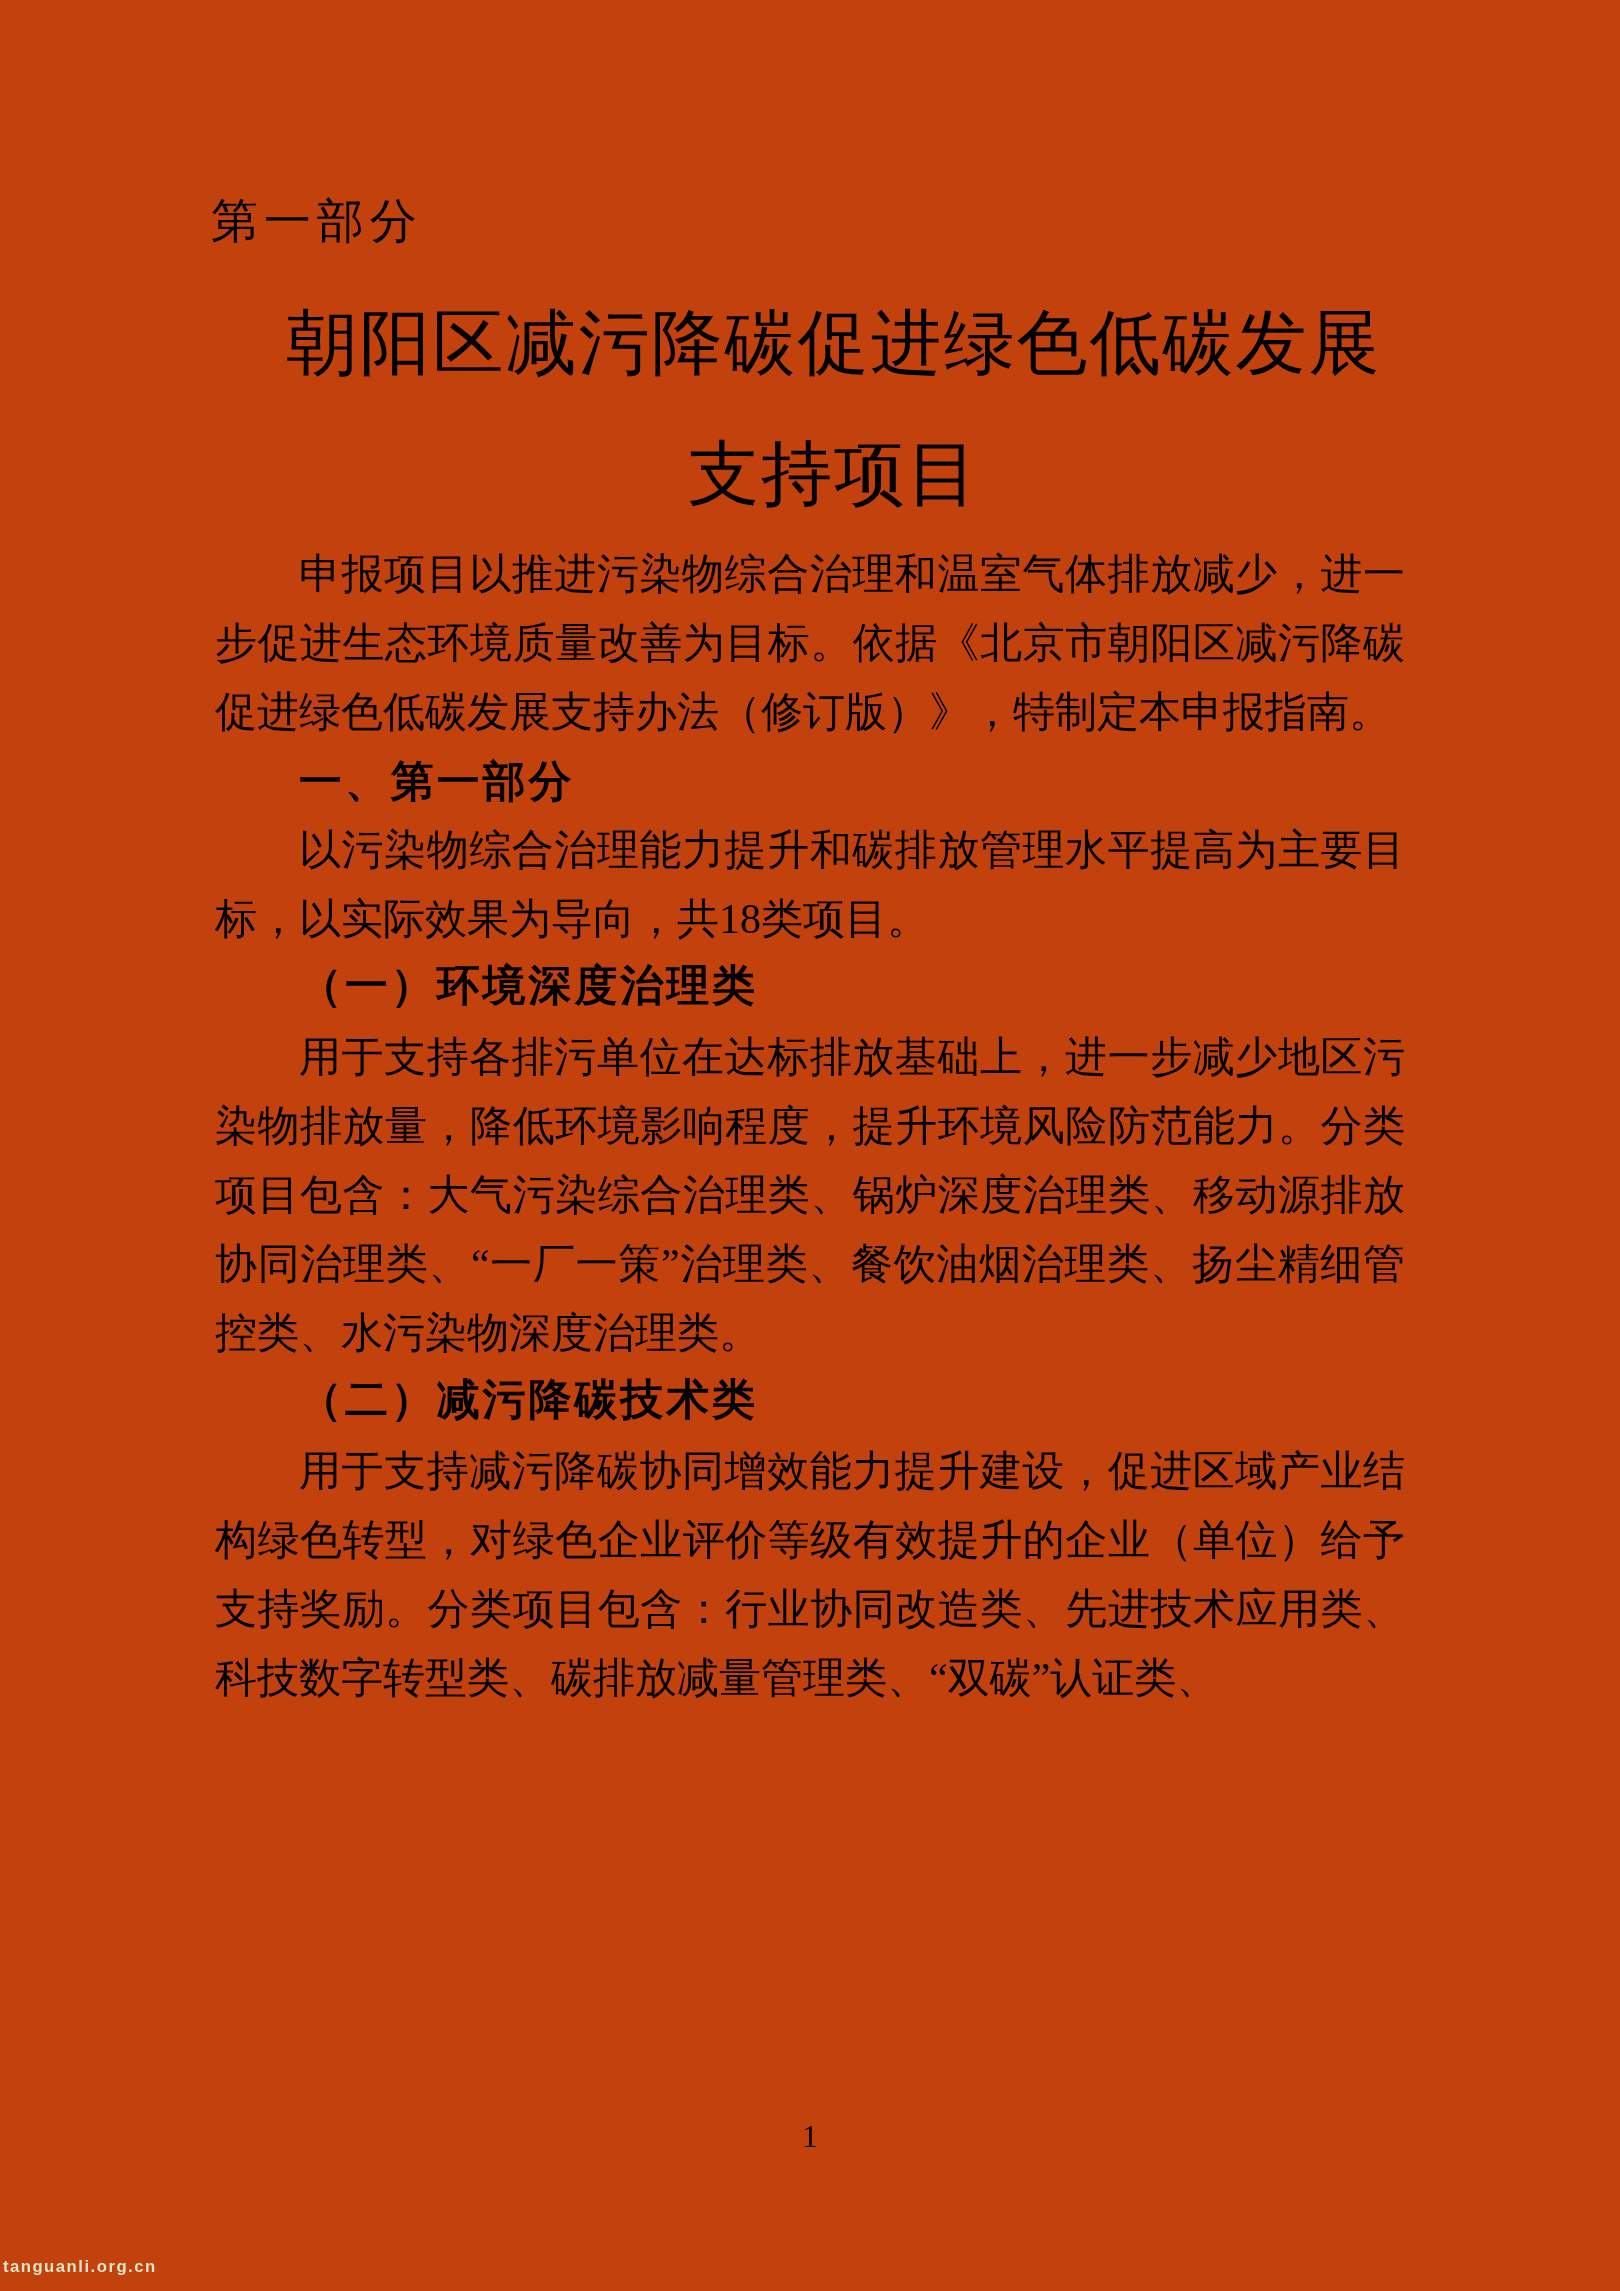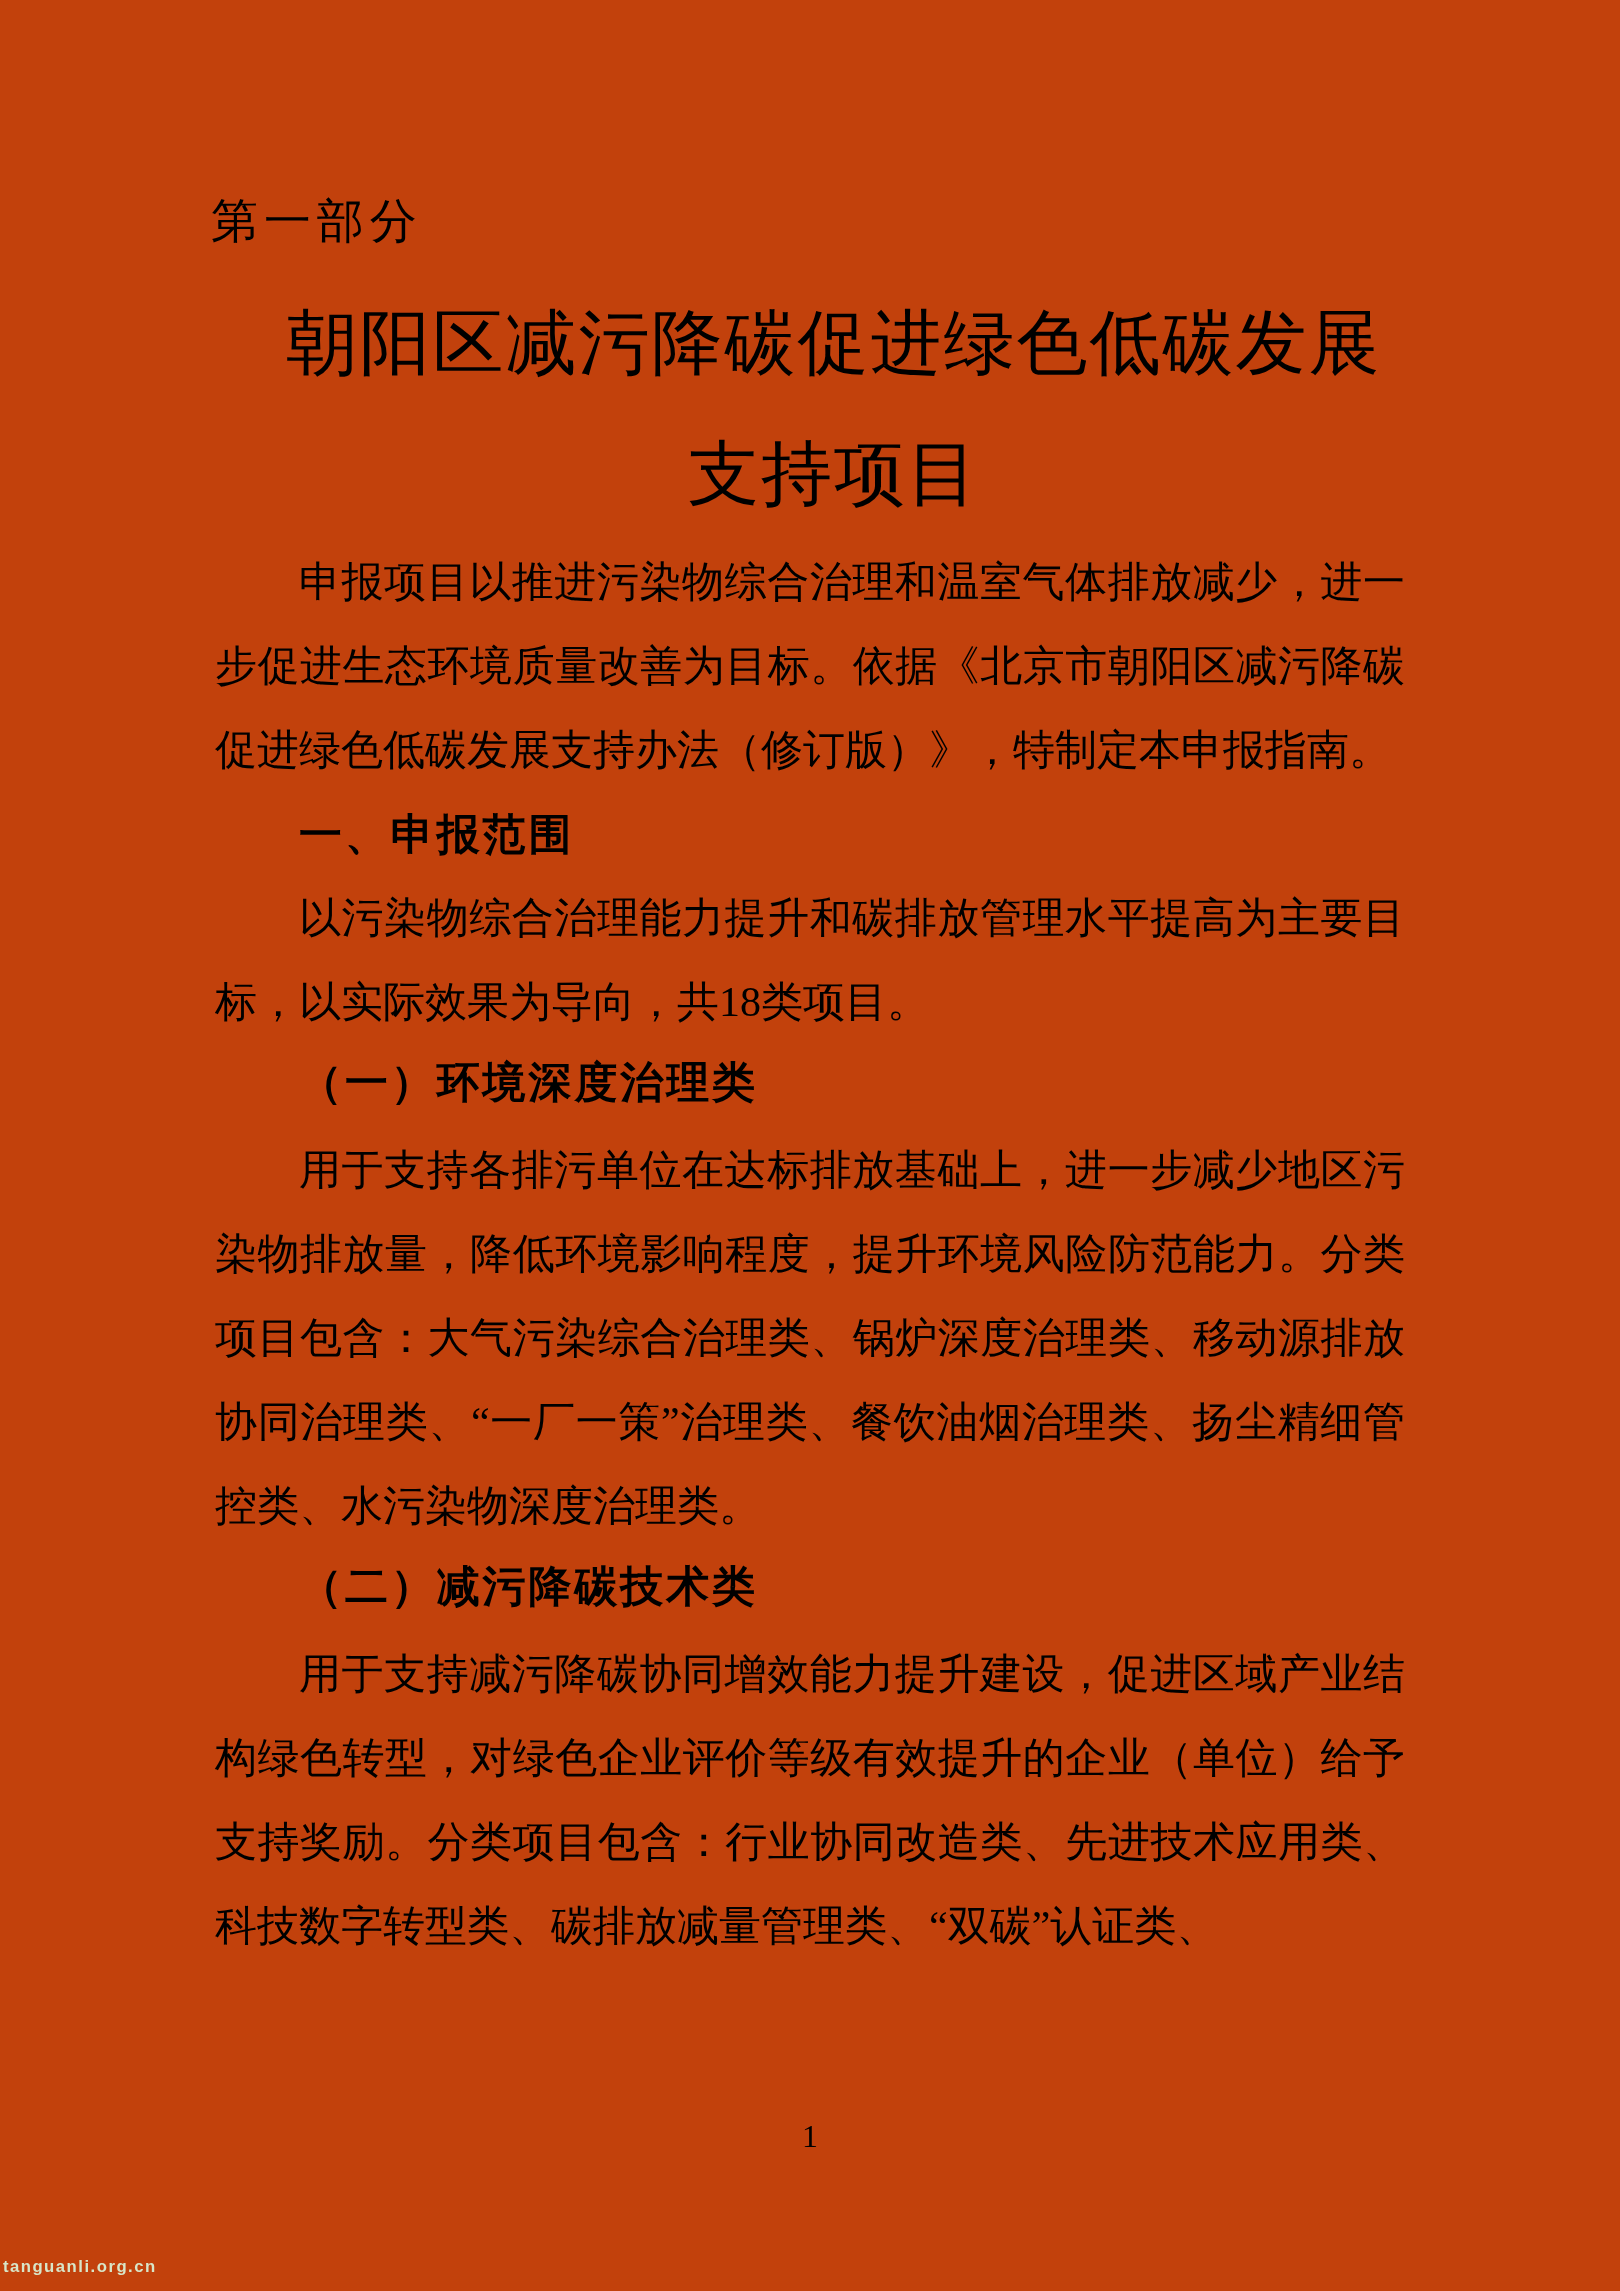--- a/index.html
+++ b/index.html
@@ -34,21 +34,21 @@
   .doc-title .title-line {
     display: block;
     line-height: 131px;
   }
   .content {
     box-sizing: border-box;
     width: 1620px;
     padding: 0 215px;
     margin-top: 0;
     font-size: 42px;
-    line-height: 84px;
+    line-height: 69px;
     text-align: justify;
   }
   .content p, .content h2, .content h3 {
     margin: 0;
     padding: 0;
     text-indent: 84px;
   }
   .para {
     font-family: "Liberation Serif", "DejaVu Serif", serif;
     font-weight: normal;
@@ -95,21 +95,21 @@
 
   <h1 class="doc-title">
     <span class="title-line">朝阳区减污降碳促进绿色低碳发展</span>
     <span class="title-line">支持项目</span>
   </h1>
 
   <div class="content">
 
     <p class="para">申报项目以推进污染物综合治理和温室气体排放减少，进一步促进生态环境质量改善为目标。依据《北京市朝阳区减污降碳促进绿色低碳发展支持办法（修订版）》，特制定本申报指南。</p>
 
-    <h2 class="heading-hei">一、申报范围</h2>
+    <h2 class="heading-hei">一、第一部分</h2>
 
     <p class="para">以污染物综合治理能力提升和碳排放管理水平提高为主要目标，以实际效果为导向，共18类项目。</p>
 
     <h3 class="heading-kai">（一）环境深度治理类</h3>
 
     <p class="para">用于支持各排污单位在达标排放基础上，进一步减少地区污染物排放量，降低环境影响程度，提升环境风险防范能力。分类项目包含：大气污染综合治理类、锅炉深度治理类、移动源排放协同治理类、“一厂一策”治理类、餐饮油烟治理类、扬尘精细管控类、水污染物深度治理类。</p>
 
     <h3 class="heading-kai">（二）减污降碳技术类</h3>
 
     <p class="para">用于支持减污降碳协同增效能力提升建设，促进区域产业结构绿色转型，对绿色企业评价等级有效提升的企业（单位）给予支持奖励。分类项目包含：行业协同改造类、先进技术应用类、科技数字转型类、碳排放减量管理类、“双碳”认证类、</p>

